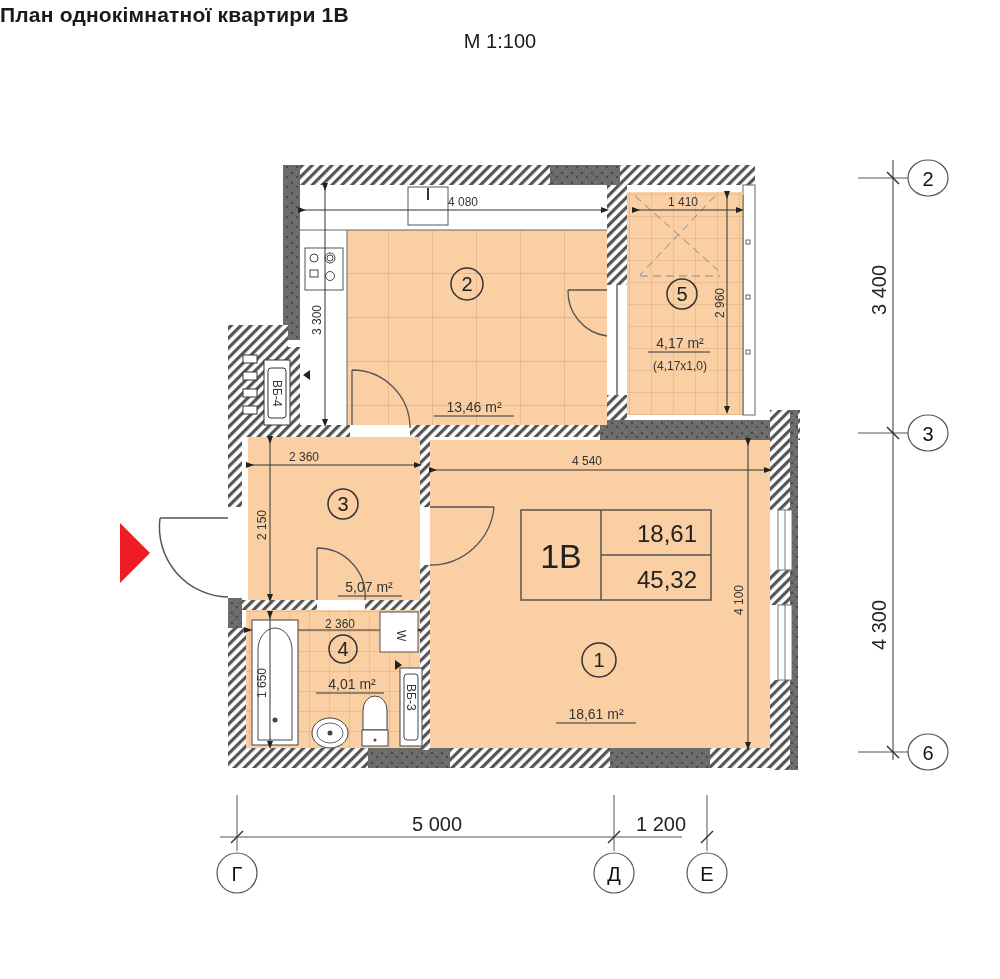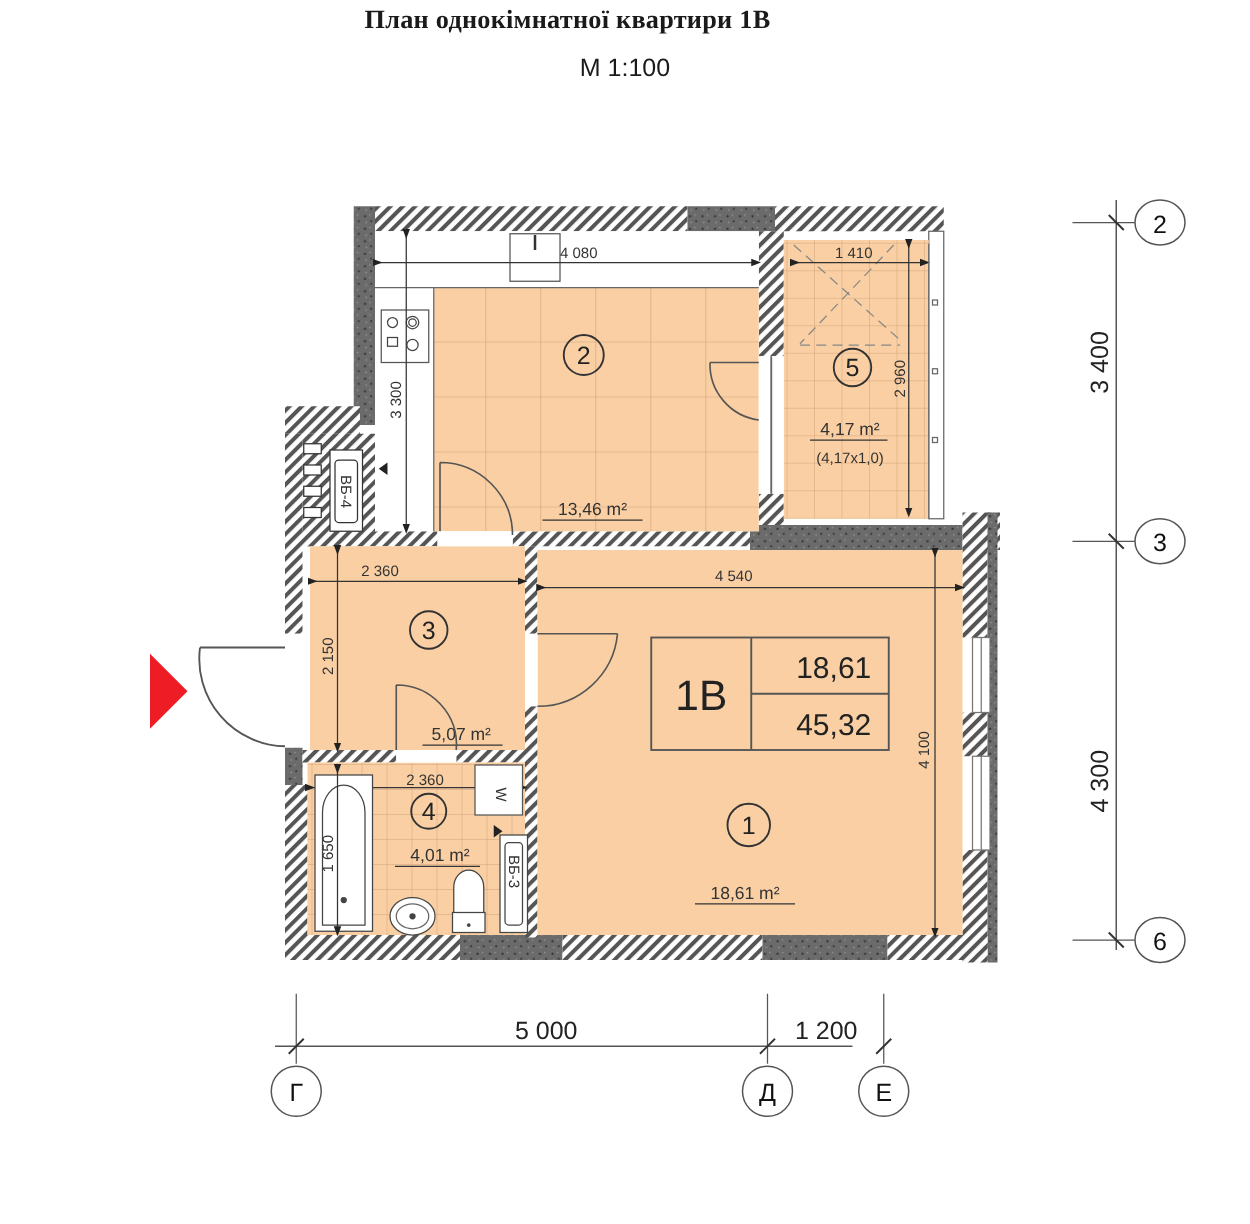--- a/index.html
+++ b/index.html
@@ -1,20 +1,20 @@
 <!DOCTYPE html>
 <html><head>
 <meta charset="utf-8">
 <style>
   html, body { margin: 0; padding: 0; background: #ffffff; }
   body { width: 1000px; height: 979px; position: relative; overflow: hidden;
          font-family: "Liberation Sans", "DejaVu Sans", sans-serif; color: #1a1a1a; }
-  .title { position: absolute; left: 0; width: 908px; top: 3px; text-align: center;
-           font-size: 21px; font-weight: bold; letter-spacing: 0.2px; font-family: Liberation Serif, serif; }
-  .subtitle { position: absolute; left: 0; width: 1000px; top: 44px; text-align: center;
+  .title { position: absolute; left: 0; width: 908px; top: 3px; text-align: left;
+           font-size: 21px; font-weight: bold; letter-spacing: 0.2px; }
+  .subtitle { position: absolute; left: 0; width: 1000px; top: 30px; text-align: center;
               font-size: 20px; }
   svg { position: absolute; left: 0; top: 0; }
   svg text { font-family: "Liberation Sans", "DejaVu Sans", sans-serif; fill: #222; }
   .dim { font-size: 12px; fill: #333; }
   .dim-big { font-size: 20px; fill: #222; }
   .area { font-size: 14px; fill: #333; }
   .roomnum { font-size: 20px; fill: #222; }
   .axis-label { font-size: 20px; fill: #111; }
 </style>
 </head>

